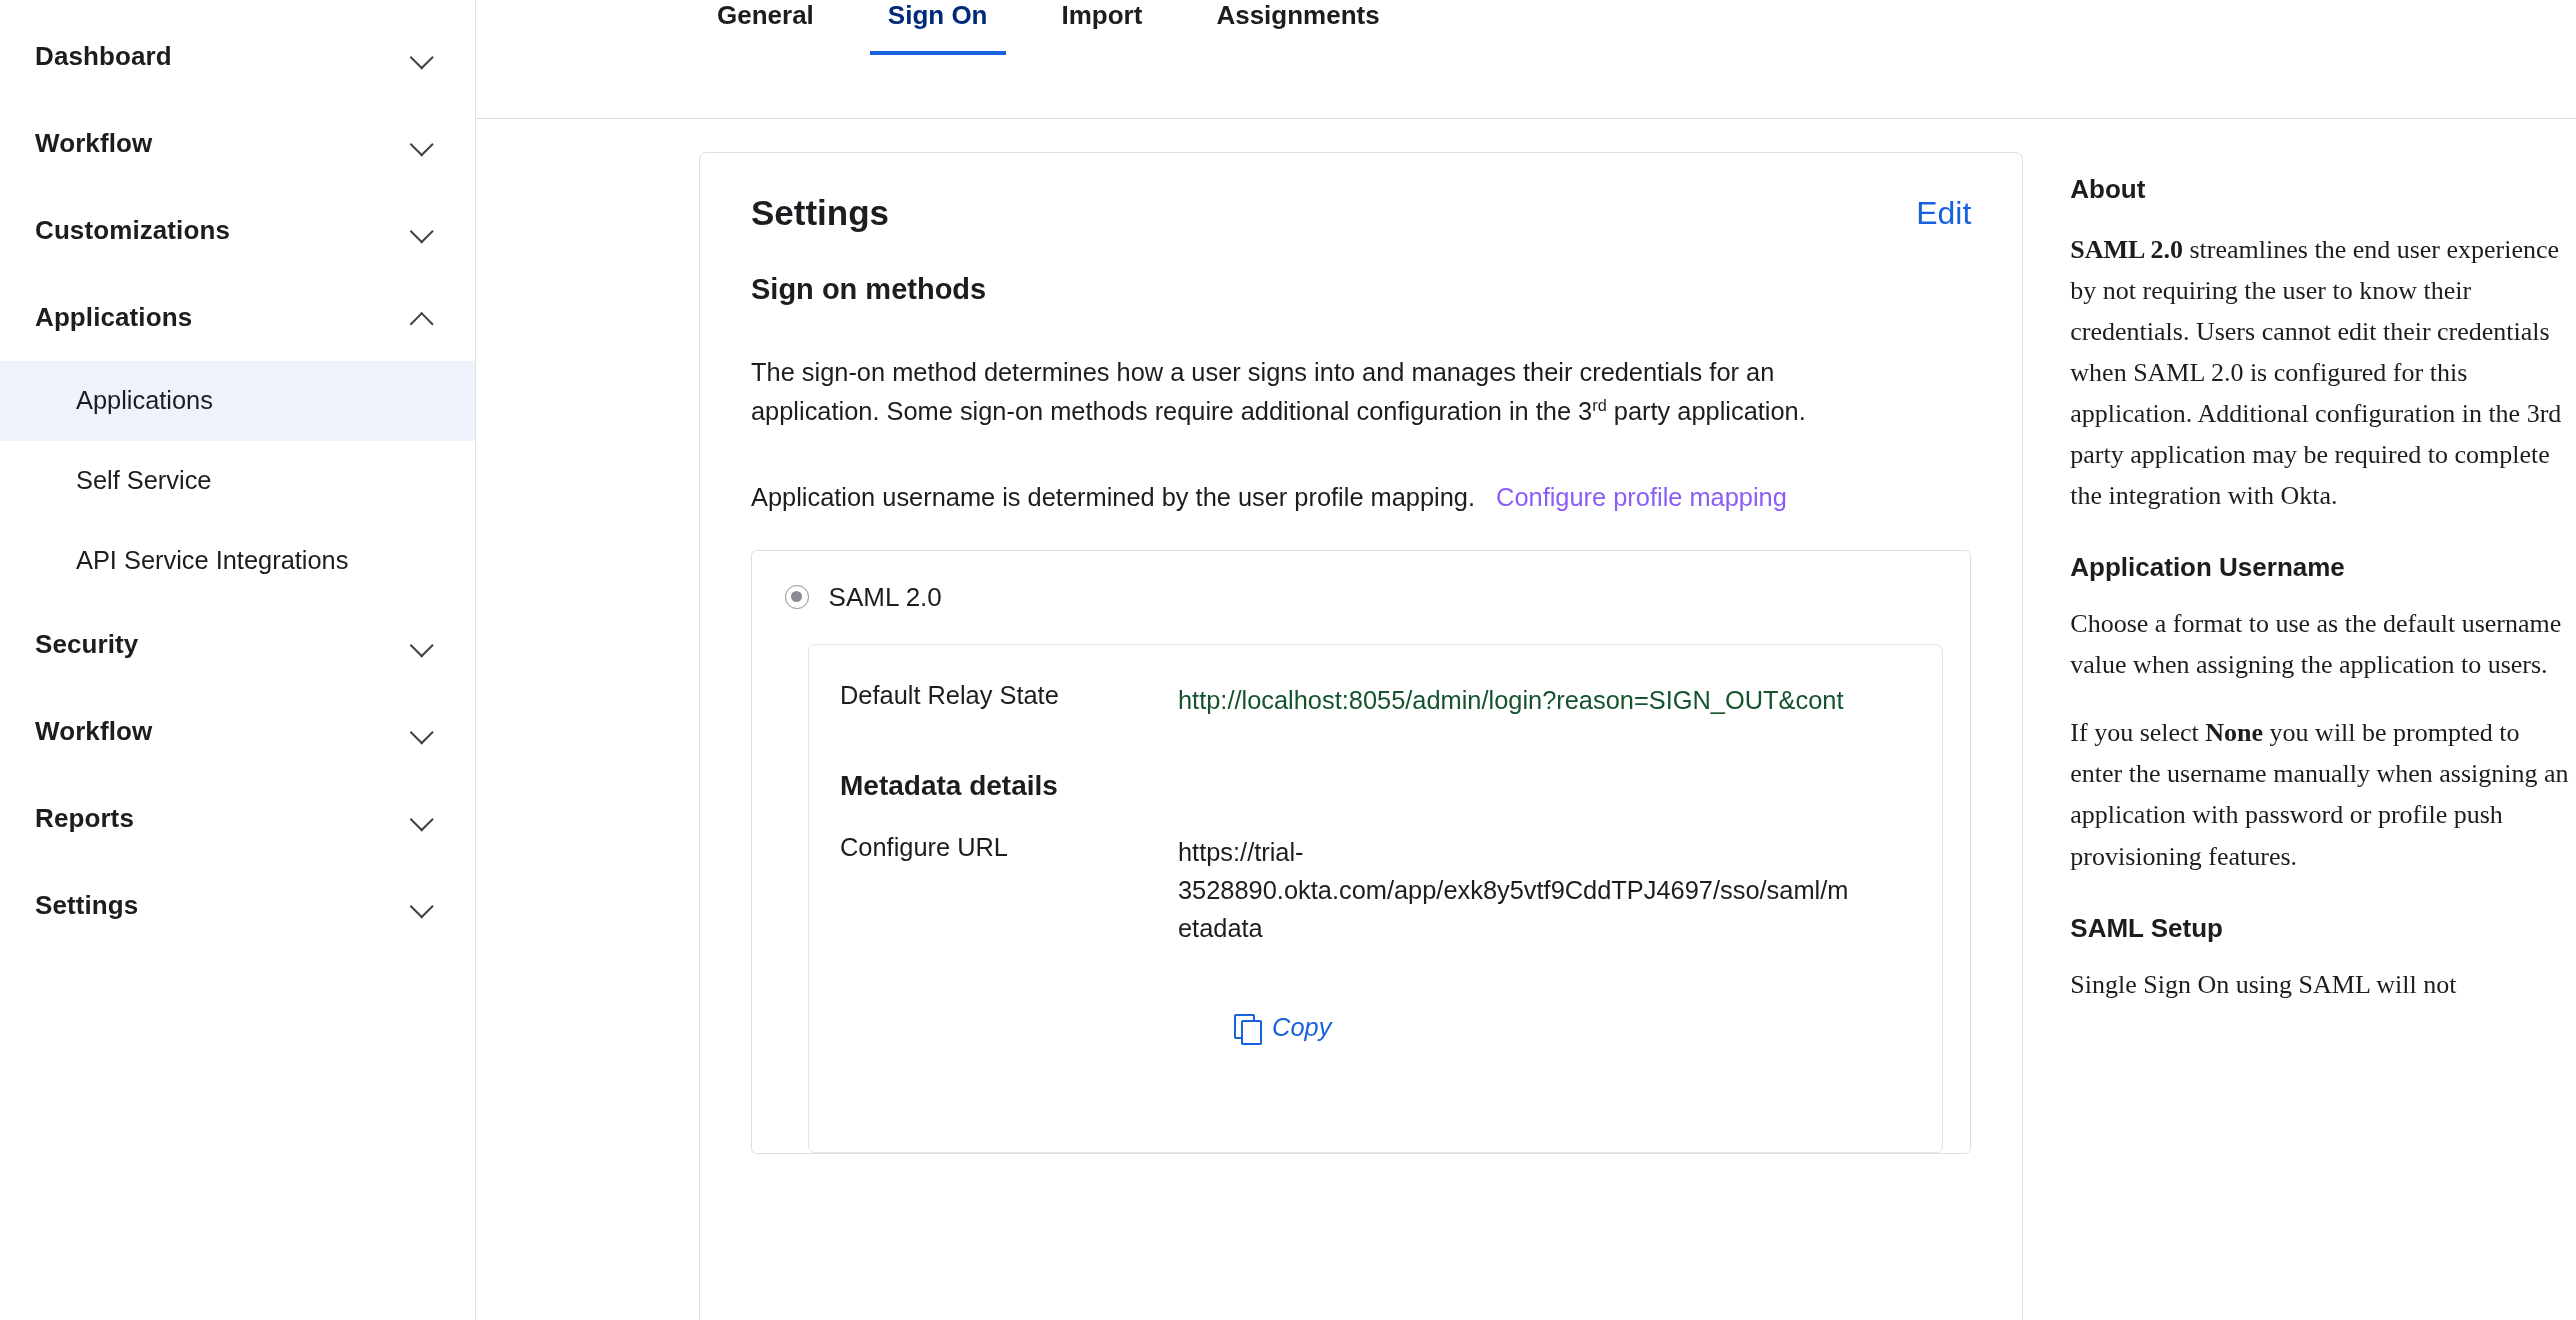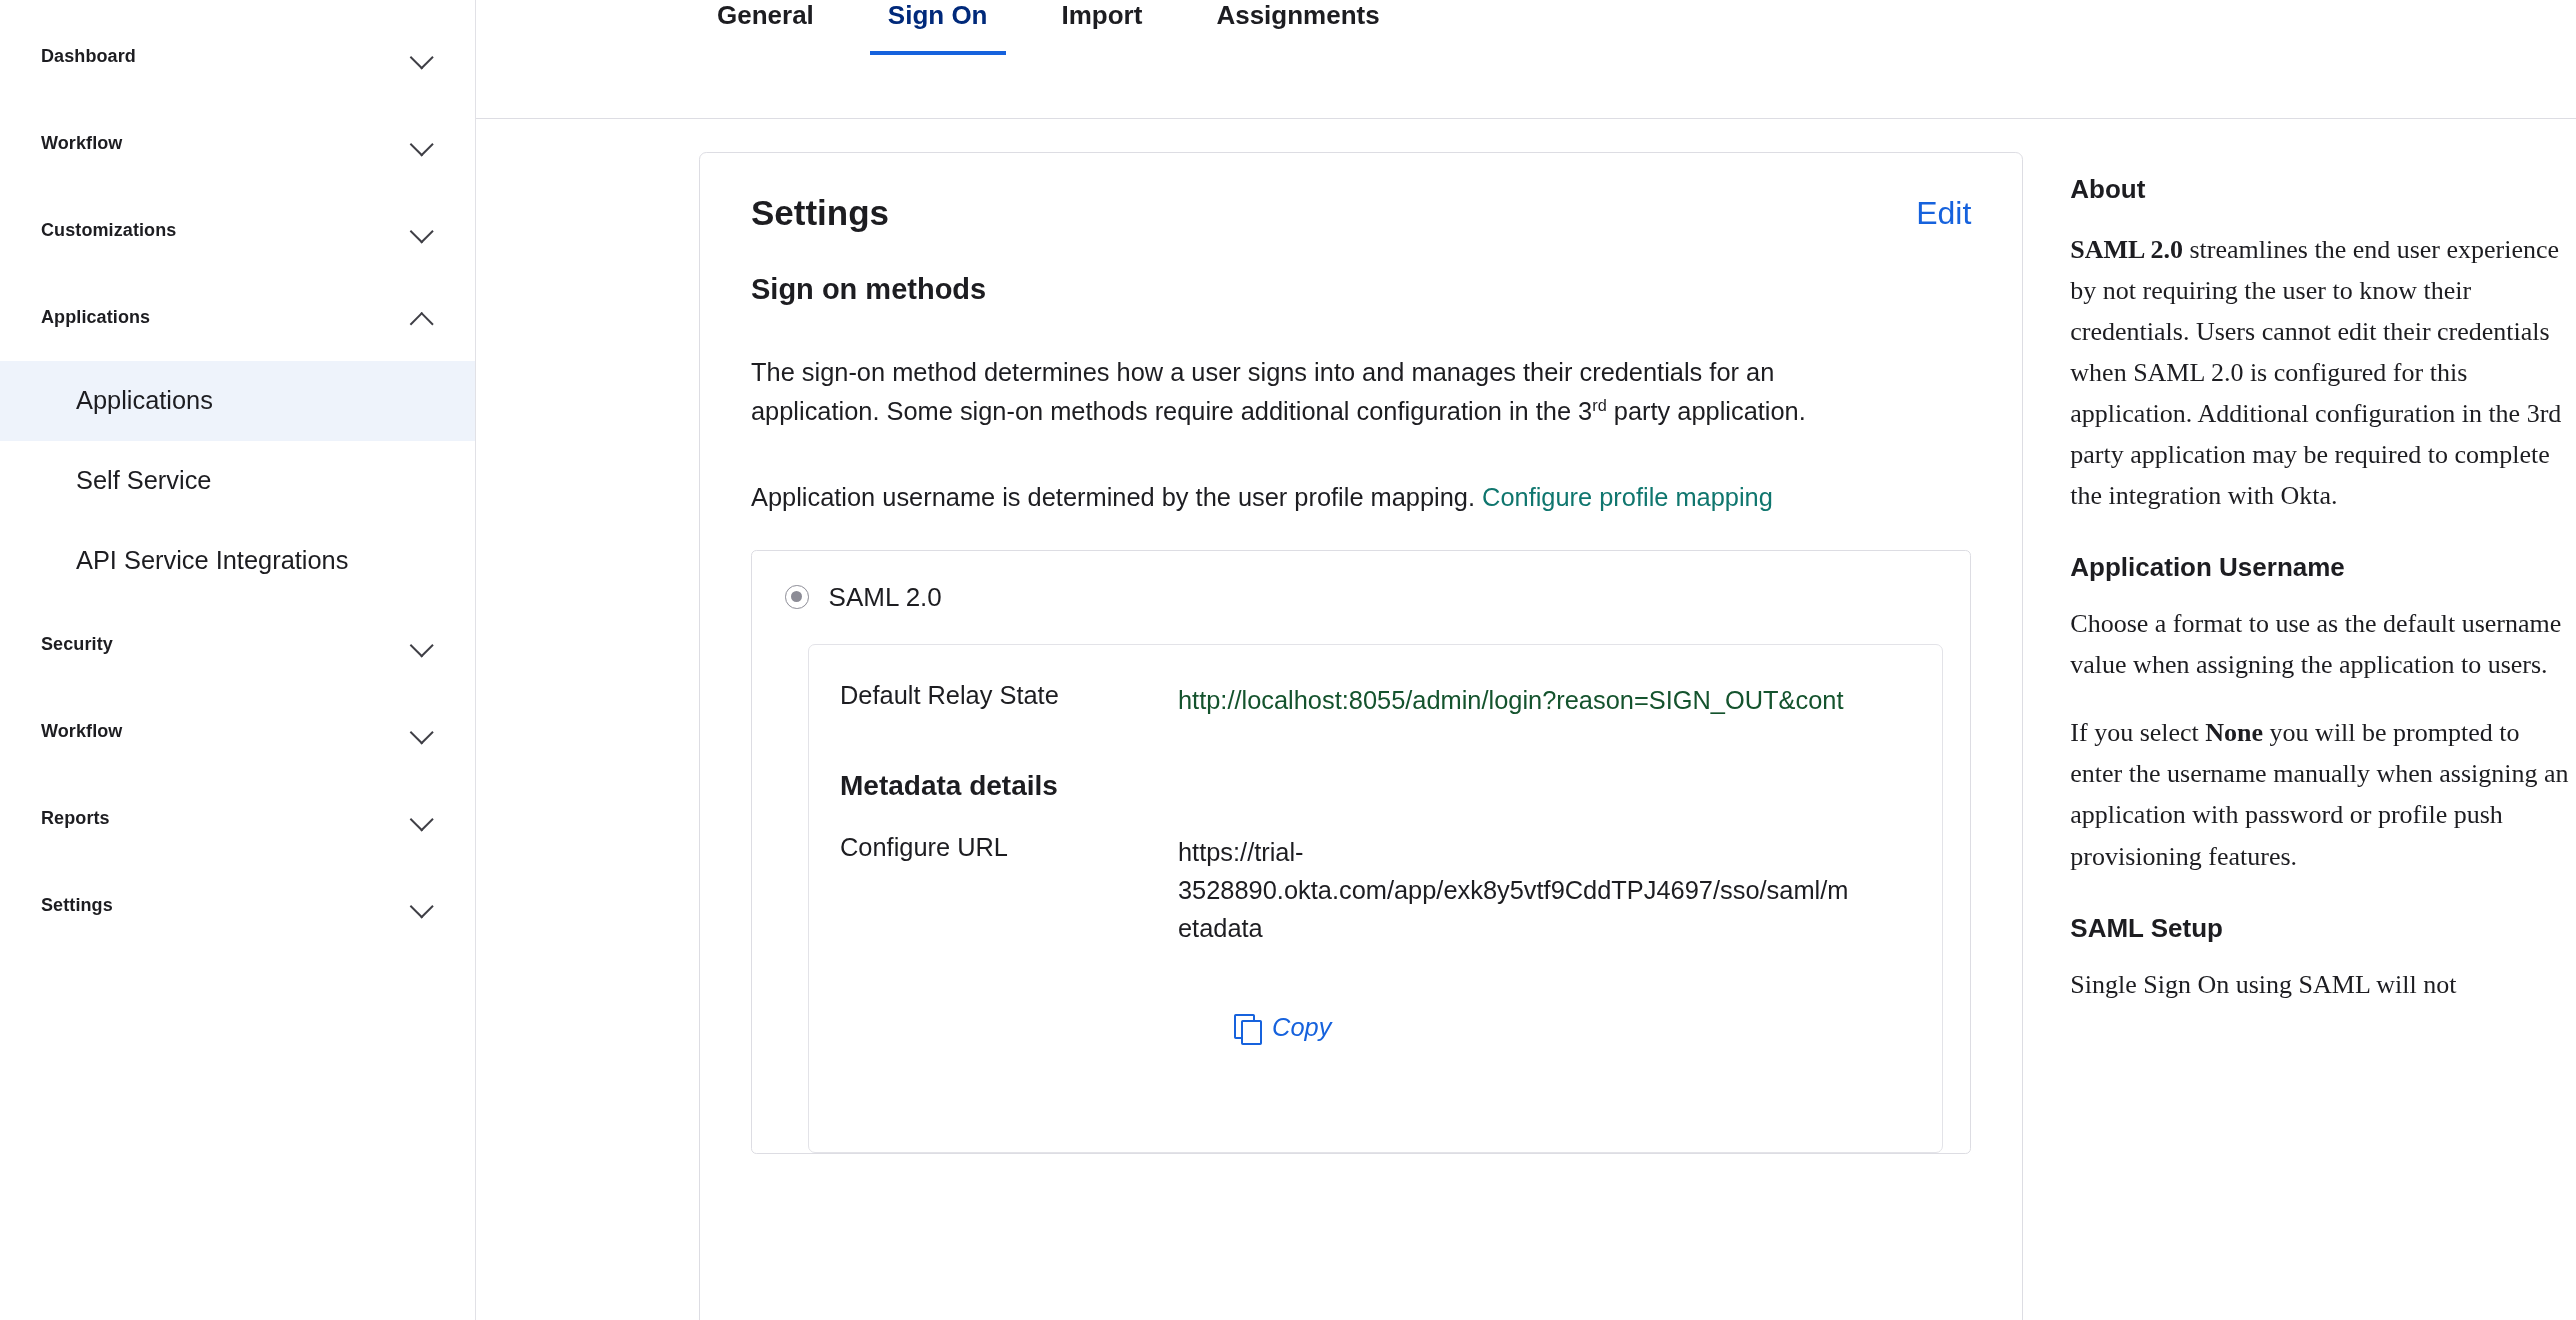--- a/index.html
+++ b/index.html
@@ -28,25 +28,24 @@
   }
   .nav-group {
     display: flex;
     align-items: center;
     justify-content: space-between;
     padding: 0 40px 0 35px;
     height: 87px;
     cursor: pointer;
   }
   .nav-group-label {
-    font-size: 18px;
+    font-size: 26px;
     font-weight: bold;
     color: #1d1d21;
     letter-spacing: 0.1px;
-    margin-left: 6px;
   }
   .chev {
     width: 23.6px; height: 23.6px;
     position: relative;
   }
   .chev::before {
     content: "";
     position: absolute;
     left: 1.8px; top: 4.5px;
     width: 15.4px; height: 15.4px;
@@ -137,23 +136,24 @@
     padding: 31px 51px 0 51px;
   }
   .para {
     font-size: 25.4px;
     line-height: 1.52;
     color: #1d1d21;
     padding: 22px 51px 0 51px;
     max-width: 1235px;
   }
   .para a, .inline-link {
-    color: #0f766e;
+    color: #8b5cf6;
     text-decoration: none;
     cursor: pointer;
+    margin-left: 14px;
   }
   sup { font-size: 16.3px; }
 
   .method-box {
     margin: 33px 51px 0 51px;
     border: 0.9px solid #dddde3;
     border-radius: 5.4px;
     padding: 31px 0 0 0;
   }
   .radio-row {

